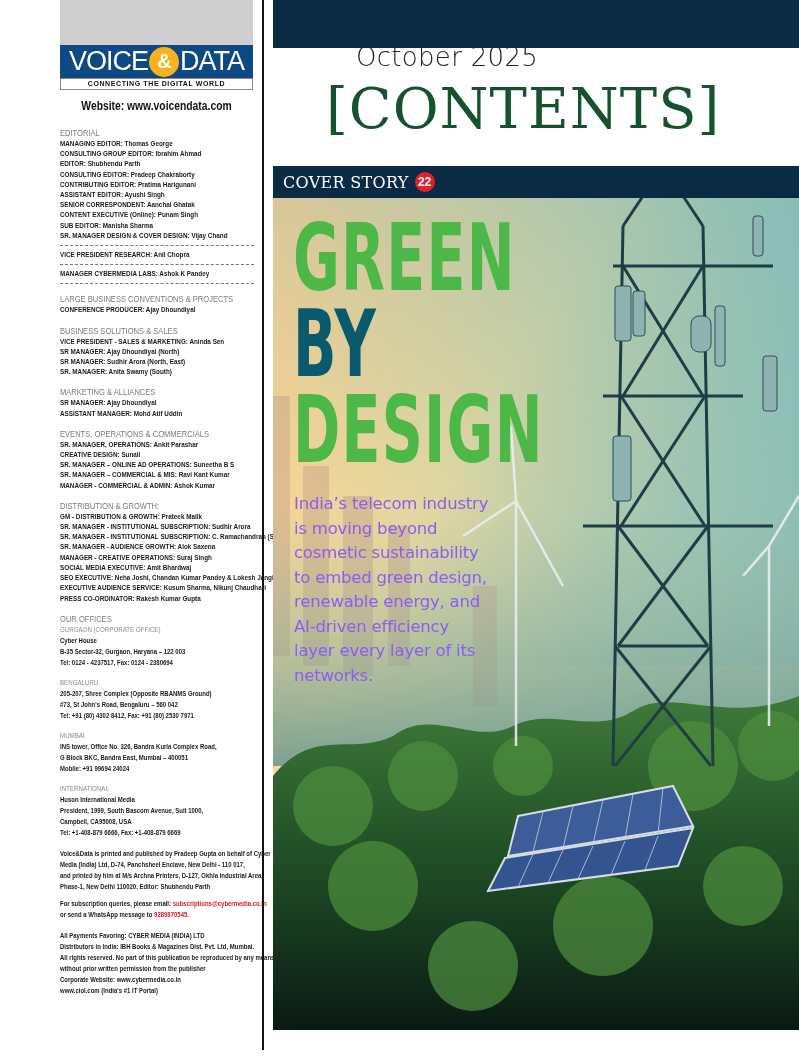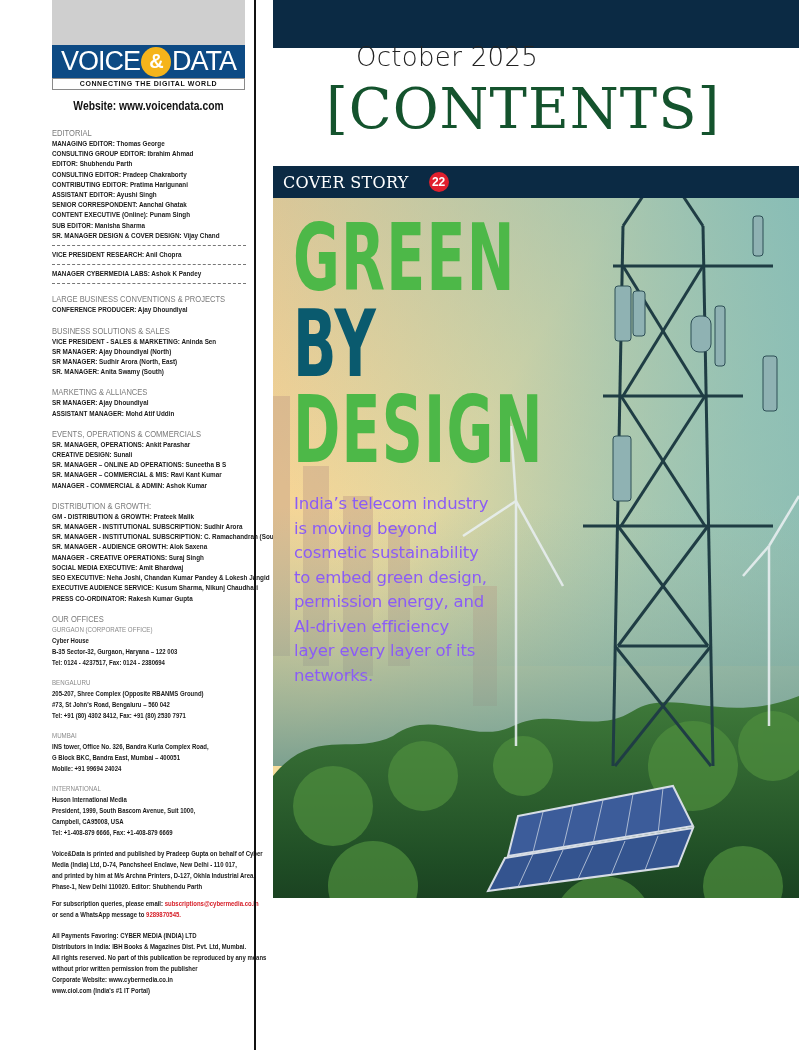--- a/index.html
+++ b/index.html
@@ -1,19 +1,19 @@
 <!DOCTYPE html>
 <html><head>
 <meta charset="utf-8">
 <style>
   html, body { margin: 0; padding: 0; }
   body { width: 799px; height: 1057px; background: #ffffff; position: relative; overflow: hidden; font-family: "Liberation Sans", sans-serif; }
 
   
-  .left-col { position: absolute; left: 0; top: 0; width: 252px; height: 1057px; }
+  .left-col { position: absolute; left: 8px; top: 0; width: 252px; height: 1057px; }
   .left-rule { position: absolute; left: 254px; top: 0; width: 2px; height: 1050px; background: #111; }
   .logo-gray { position: absolute; left: 52px; top: 0; width: 193px; height: 45px; background: #cfcfcf; }
   .logo-box { position: absolute; left: 52px; top: 45px; width: 193px; height: 33px; background: #0d4a84; display: flex; align-items: center; justify-content: center; }
   .logo-text { color: #fff; font-family: "Liberation Sans", sans-serif; font-size: 27px; font-weight: 400; letter-spacing: -1px; display: flex; align-items: center; }
   .logo-amp { width: 30px; height: 30px; border-radius: 50%; background: #f5b41b; color: #fff; font-size: 20px; font-weight: 700; display: inline-flex; align-items: center; justify-content: center; margin: 0 1px; }
   .logo-tag { position: absolute; left: 52px; top: 78px; width: 191px; height: 10px; border: 1px solid #8a8a8a; background: #fff; font-size: 7px; font-weight: 700; letter-spacing: 0.6px; text-align: center; line-height: 10px; color: #111; }
   .website { position: absolute; left: 52px; top: 99px; width: 193px; text-align: center; font-size: 12px; font-weight: 700; color: #111; transform: scaleX(0.86); transform-origin: center; }
 
   .masthead { position: absolute; left: 52px; top: 128px; width: 210px; font-family: "Liberation Sans", sans-serif; }
   .mh-line { font-size: 7.2px; font-weight: 700; color: #1a1a1a; line-height: 10.2px; white-space: nowrap; transform: scaleX(0.88); transform-origin: left; }
@@ -22,25 +22,25 @@
   .mh-dash { border-top: 1px dashed #777; width: 194px; margin: 4px 0 4px 0; }
   .gap { height: 10px; }
   .red { color: #d6202a; }
   .mh-plain { font-size: 6.8px; font-weight: 700; color: #1a1a1a; line-height: 11px; white-space: nowrap; transform: scaleX(0.88); transform-origin: left; }
 
   
   .top-bar { position: absolute; left: 273px; top: 0; width: 526px; height: 48px; background: #0b2a44; }
   .date { position: absolute; left: 332px; top: 42px; font-family: "DejaVu Sans", sans-serif; font-size: 26px; font-weight: 300; color: #222; letter-spacing: 0.3px; margin-left: 24px; }
   .contents-title { position: absolute; left: 326px; top: 76px; font-family: "DejaVu Serif", serif; font-size: 56px; color: #14532d; letter-spacing: 1px; }
 
-  .hero { position: absolute; left: 273px; top: 166px; width: 526px; height: 732px; overflow: hidden; }
+  .hero { position: absolute; left: 273px; top: 166px; width: 526px; height: 864px; overflow: hidden; }
   .hero-bg { position: absolute; inset: 0; }
   .cover-bar { position: absolute; left: 0; top: 0; width: 526px; height: 32px; background: #0b2a44; display: flex; align-items: center; }
   .cover-label { color: #fff; font-family: "DejaVu Serif", serif; font-size: 16px; margin-left: 10px; letter-spacing: 0.3px; }
-  .cover-badge { width: 20px; height: 20px; border-radius: 50%; background: #e0202e; color: #fff; font-family: "Liberation Sans", sans-serif; font-weight: 700; font-size: 12px; display: inline-flex; align-items: center; justify-content: center; margin-left: 20px; }
+  .cover-badge { width: 20px; height: 20px; border-radius: 50%; background: #e0202e; color: #fff; font-family: "Liberation Sans", sans-serif; font-weight: 700; font-size: 12px; display: inline-flex; align-items: center; justify-content: center; margin-left: 6px; }
 
   .headline { position: absolute; left: 20px; top: 50px; font-family: "DejaVu Sans", sans-serif; font-weight: 700; line-height: 86px; letter-spacing: 2px; }
   .headline .w { display: block; font-size: 92px; transform: scaleX(0.62); transform-origin: left; }
   .green { color: #4db848; }
   .teal { color: #0a5a6e; }
 
   .standfirst { position: absolute; left: 21px; top: 326px; width: 220px; font-family: "DejaVu Sans", sans-serif; font-size: 16.5px; line-height: 24.5px; color: #8b5cf6; font-weight: 500; letter-spacing: -0.2px; }
 </style>
 </head>
 <body>
@@ -291,18 +291,18 @@
     <span class="w green">GREEN</span>
     <span class="w teal">BY</span>
     <span class="w green">DESIGN</span>
   </div>
 
   <div class="standfirst">
       <div class="sf-line">India’s telecom industry</div>
       <div class="sf-line">is moving beyond</div>
       <div class="sf-line">cosmetic sustainability</div>
       <div class="sf-line">to embed green design,</div>
-      <div class="sf-line">permission energy, and</div>
+      <div class="sf-line">renewable energy, and</div>
       <div class="sf-line">AI-driven efficiency</div>
       <div class="sf-line">layer every layer of its</div>
       <div class="sf-line">networks.</div>
     </div>
 </div>
 
 </body></html>

